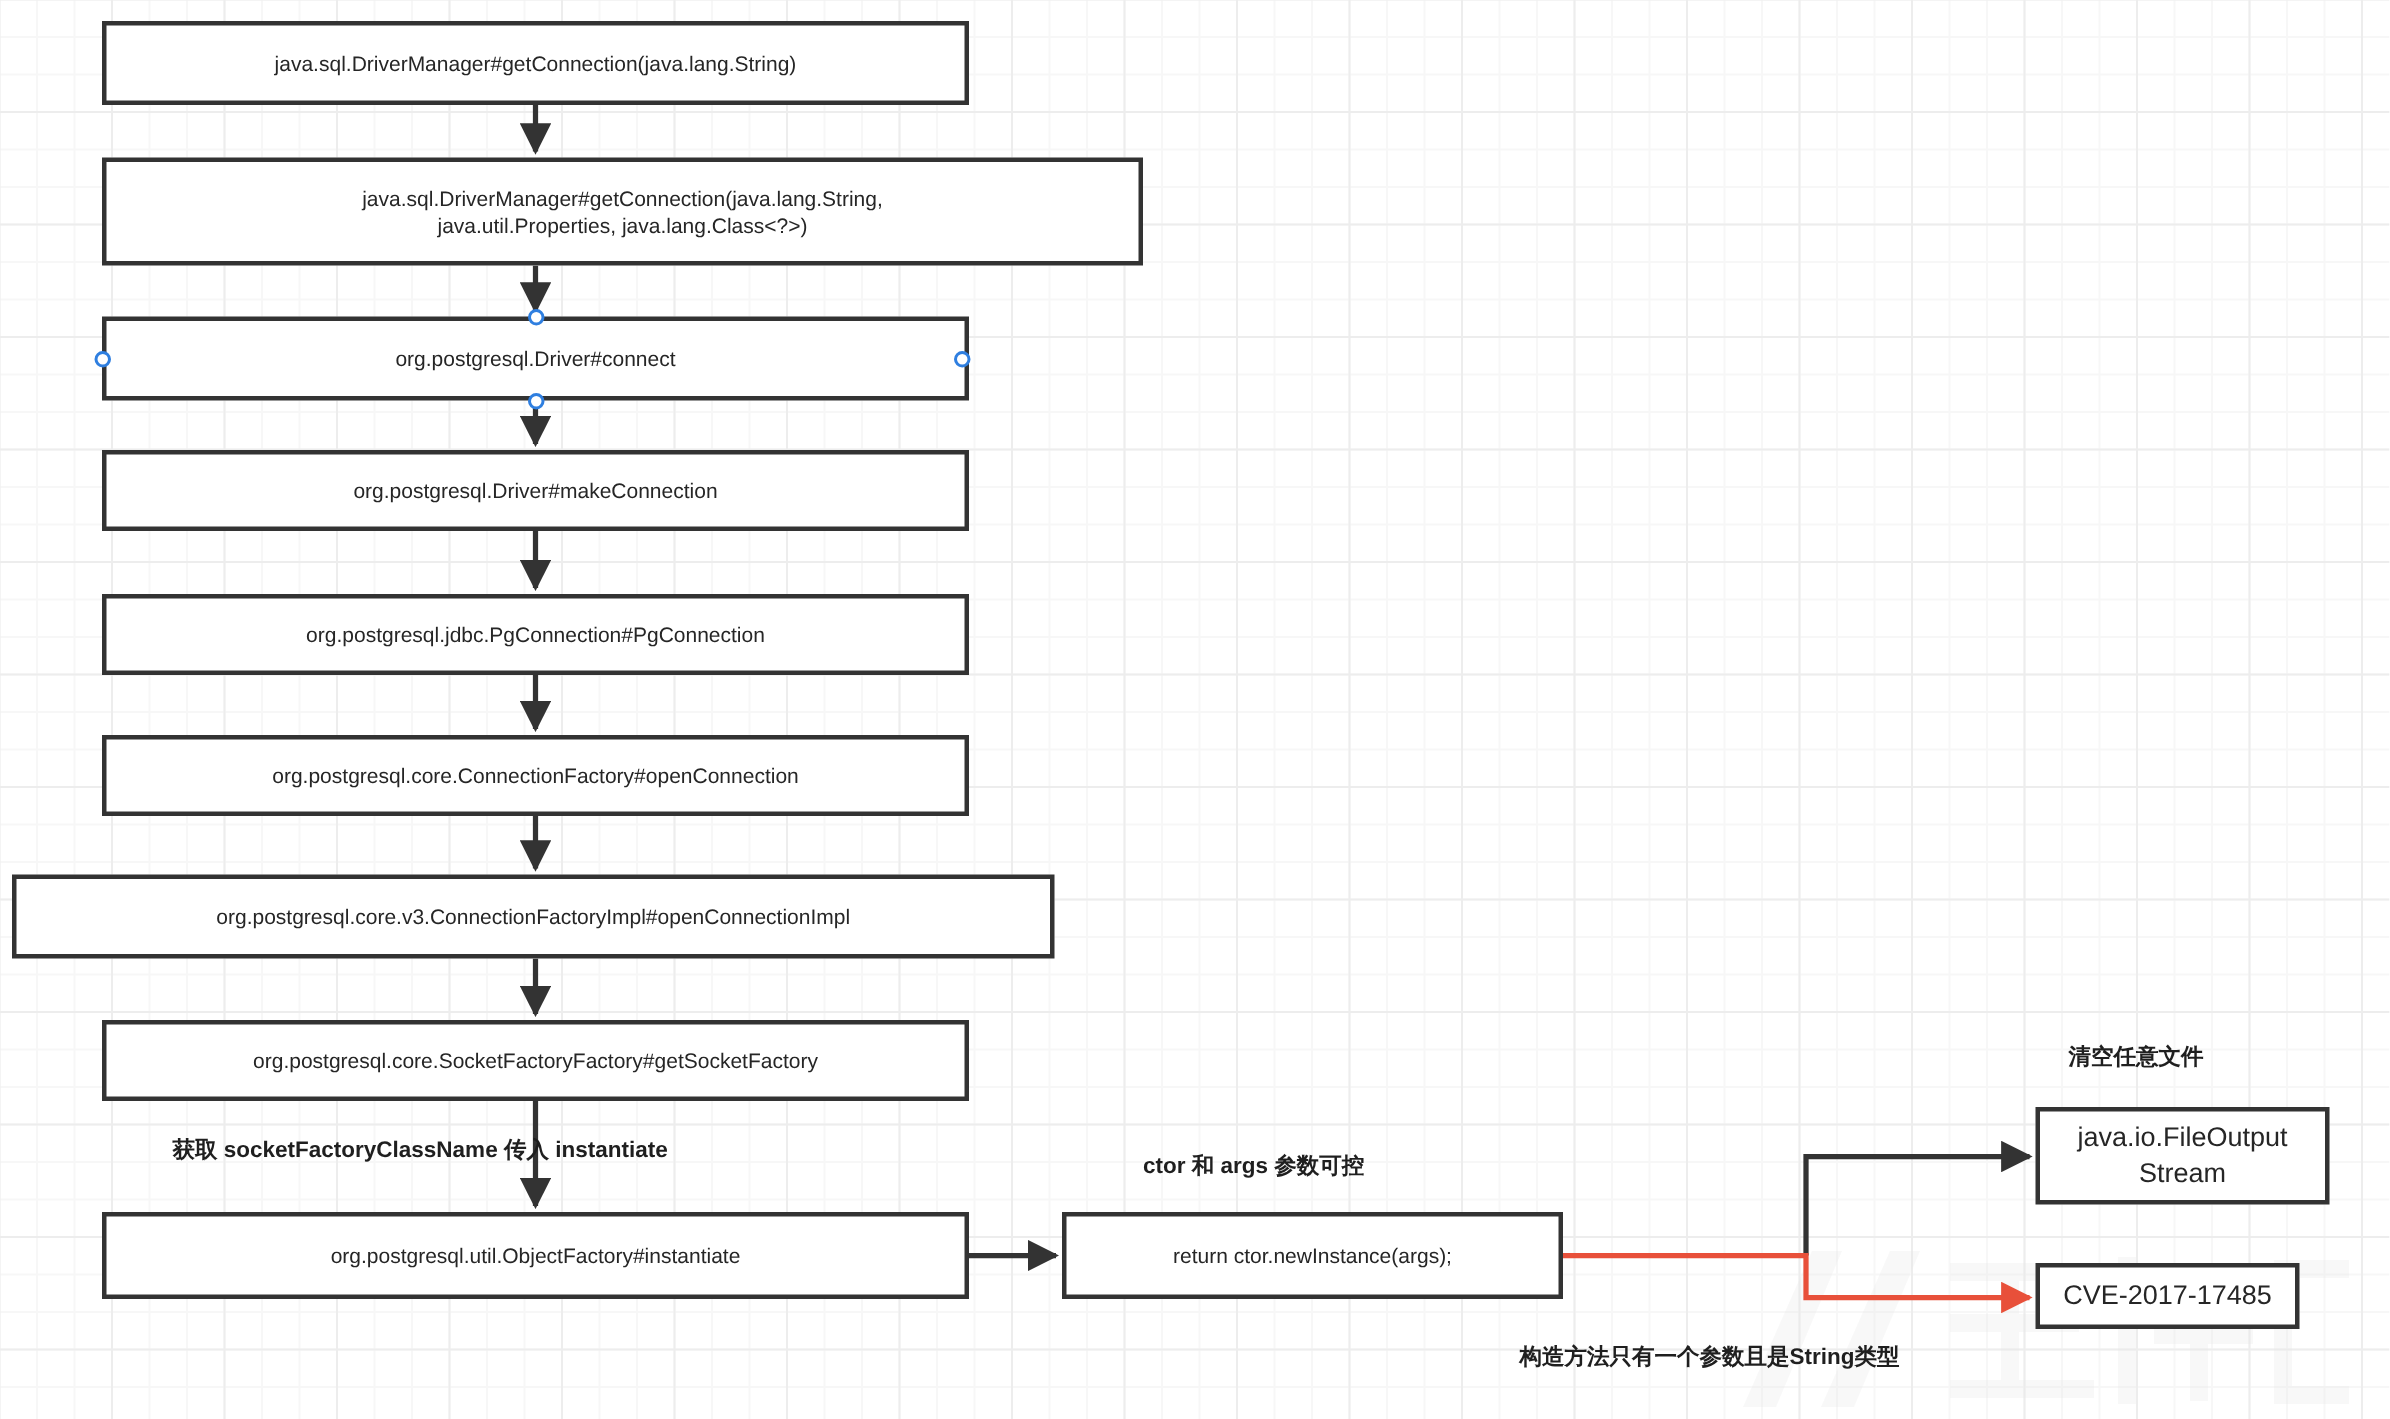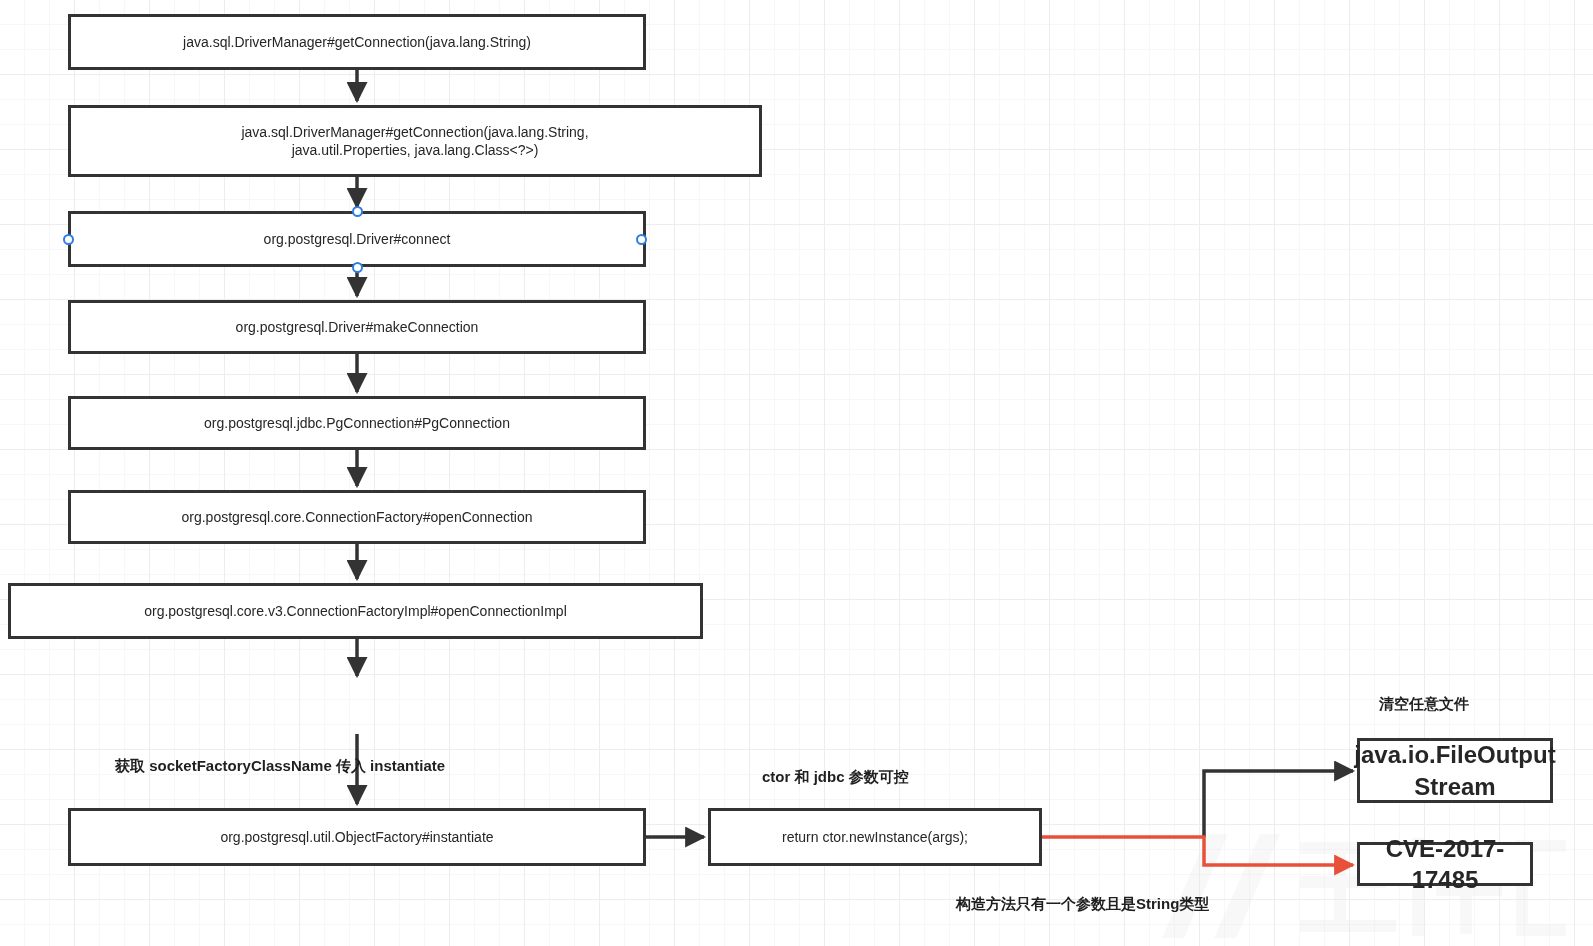--- a/index.html
+++ b/index.html
@@ -31,21 +31,21 @@
     align-items: center;
     justify-content: center;
     text-align: center;
     color: #262626;
     font-size: 14px;
     line-height: 1.3;
     padding: 2px 8px;
     z-index: 4;
     white-space: pre-line;
   }
-  .node.small { font-size: 24px; font-weight: bold; }
+  .node.small { font-size: 18px; }
   .label {
     position: absolute;
     font-weight: bold;
     font-size: 15px;
     color: #1f1f1f;
     white-space: nowrap;
     z-index: 6;
   }
   .handle {
     position: absolute;
@@ -134,36 +134,37 @@
   <div class="node" style="left:68px; top:211px; width:578px; height:56px;">org.postgresql.Driver#connect</div>
 
   <div class="node" style="left:68px; top:300px; width:578px; height:54px;">org.postgresql.Driver#makeConnection</div>
 
   <div class="node" style="left:68px; top:396px; width:578px; height:54px;">org.postgresql.jdbc.PgConnection#PgConnection</div>
 
   <div class="node" style="left:68px; top:490px; width:578px; height:54px;">org.postgresql.core.ConnectionFactory#openConnection</div>
 
   <div class="node" style="left:8px; top:583px; width:695px; height:56px;">org.postgresql.core.v3.ConnectionFactoryImpl#openConnectionImpl</div>
 
+  <div class="node" style="left:68px; top:680px; width:578px; height:54px;">org.postgresql.core.SocketFactoryFactory#getSocketFactory</div>
 
   <div class="node" style="left:68px; top:808px; width:578px; height:58px;">org.postgresql.util.ObjectFactory#instantiate</div>
 
   <div class="node" style="left:708px; top:808px; width:334px; height:58px;">return ctor.newInstance(args);</div>
 
   <div class="node small" style="left:1357px; top:738px; width:196px; height:65px;">java.io.FileOutput
 Stream</div>
 
   <div class="node small" style="left:1357px; top:842px; width:176px; height:44px;">CVE-2017-17485</div>
 
   <div class="handle" style="left:352px; top:206px;"></div>
   <div class="handle" style="left:352px; top:262px;"></div>
   <div class="handle" style="left:63px; top:234px;"></div>
   <div class="handle" style="left:636px; top:234px;"></div>
 
   <div class="label" style="left:78px; top:757px;margin-left:37px;">获取 socketFactoryClassName 传入 instantiate</div>
 
-  <div class="label" style="left:762px; top:768px;">ctor 和 jdbc 参数可控</div>
+  <div class="label" style="left:762px; top:768px;">ctor 和 args 参数可控</div>
 
   <div class="label" style="left:1379px; top:695px;">清空任意文件</div>
 
-  <div class="label" style="left:956px; top:895px;">构造方法只有一个参数且是String类型</div>
+  <div class="label" style="left:1013px; top:895px;">构造方法只有一个参数且是String类型</div>
 
 </div>
 
 </body></html>

